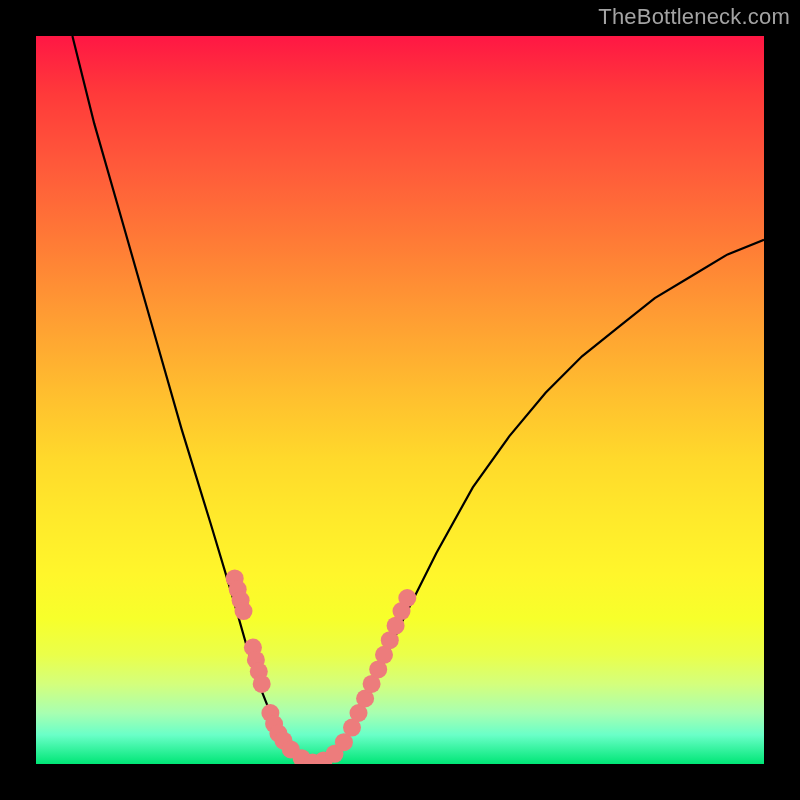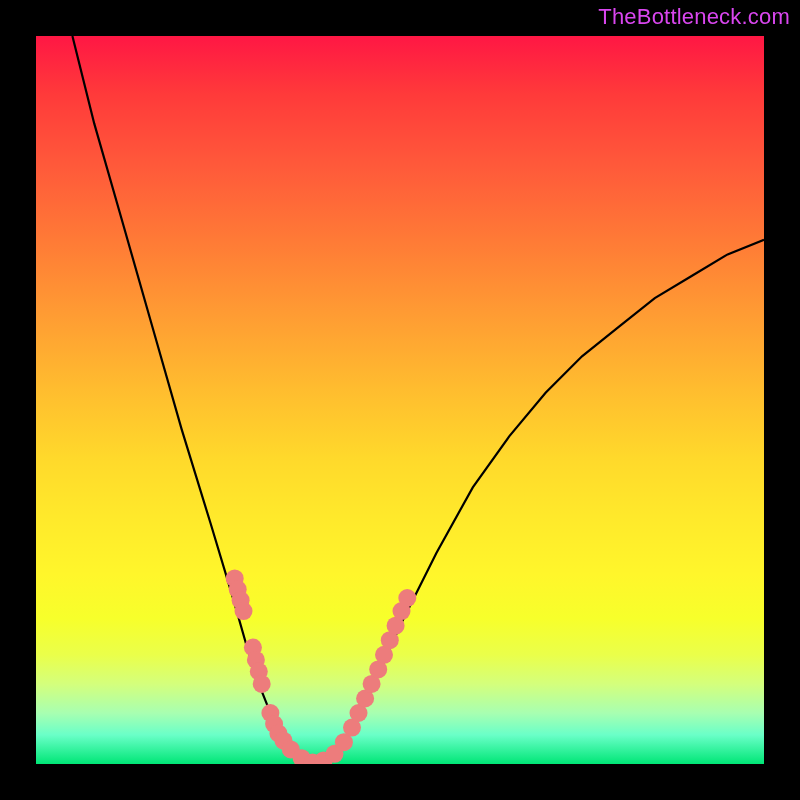--- a/index.html
+++ b/index.html
@@ -39,21 +39,21 @@
       #eaff4a 85%,
       #d4ff7c 89%,
       #a8ffb1 93%,
       #6affc8 96%,
       #00e676 100%);
   }
   .watermark {
     position: absolute;
     top: 4px;
     right: 10px;
-    color: #d946ef;
+    color: #a3a3a3;
     font-size: 22px;
     font-weight: 500;
     letter-spacing: 0.2px;
     user-select: none;
   }
   svg.curve {
     position: absolute;
     left: 0;
     top: 0;
     width: 728px;

